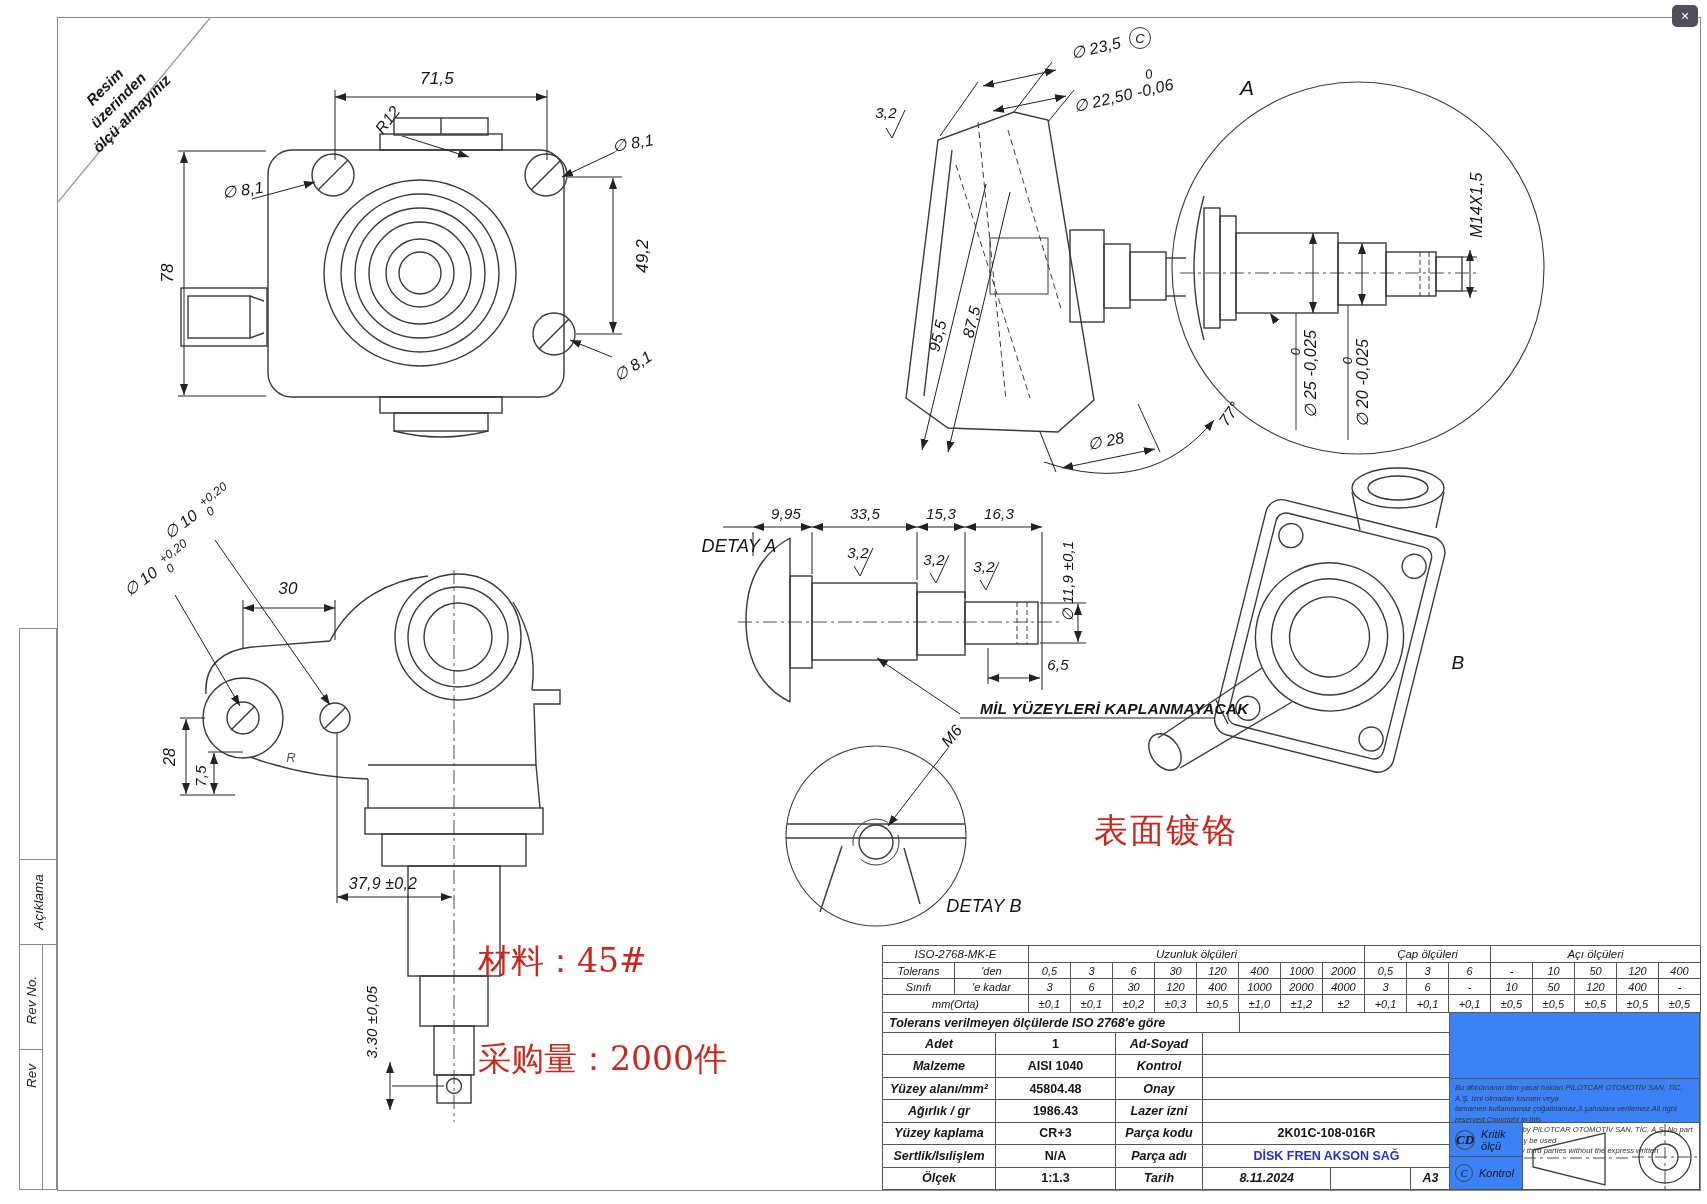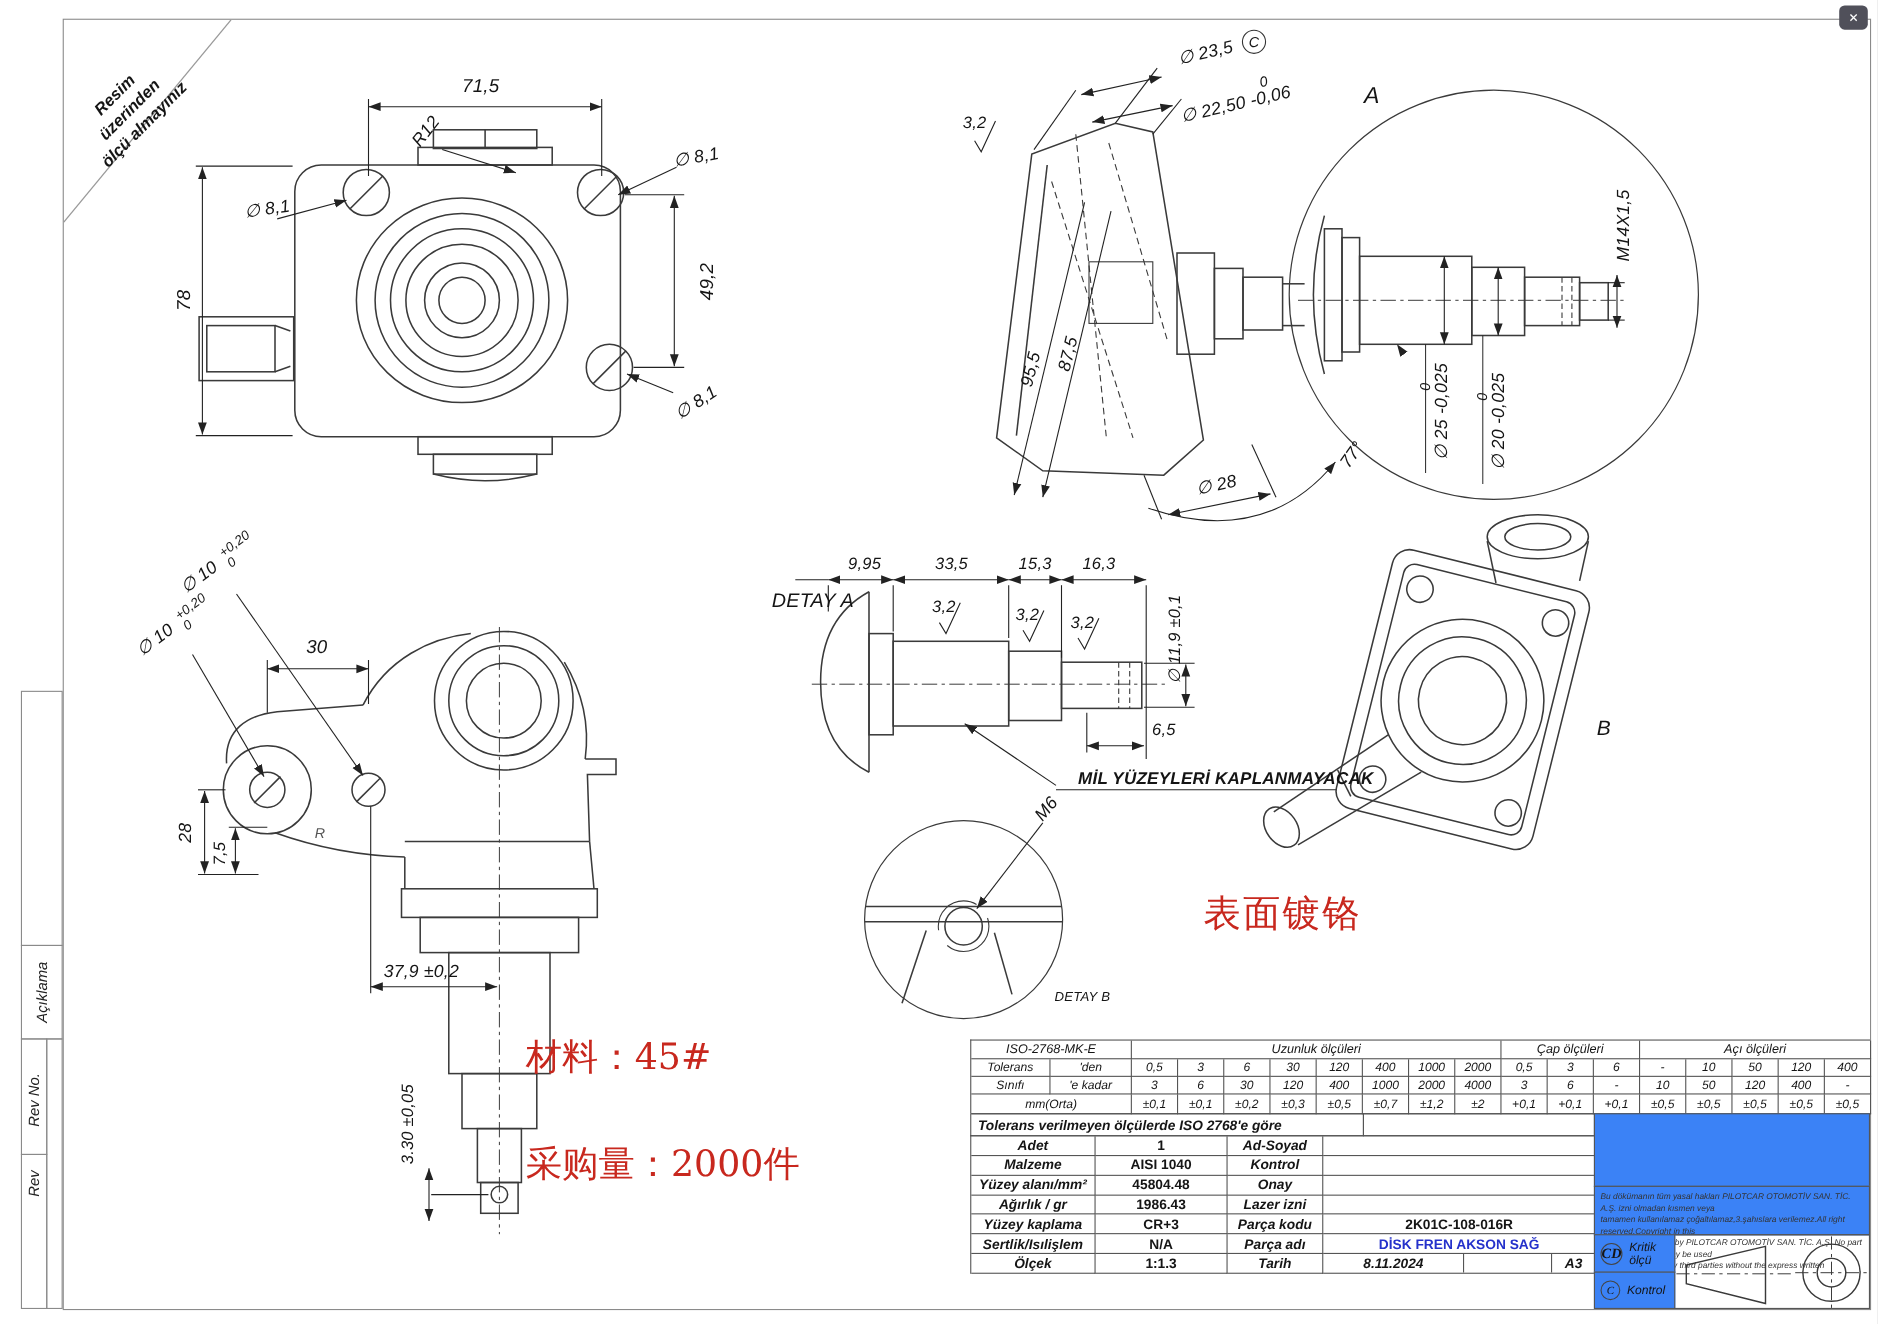--- a/index.html
+++ b/index.html
@@ -38,21 +38,21 @@
       font:italic 11px "Liberation Sans",sans-serif;}
   .tt>div{border-right:1px solid #555;border-bottom:1px solid #555;display:flex;
       align-items:center;justify-content:center;overflow:hidden;}
   .sp2{grid-column:span 2}.sp3{grid-column:span 3}.sp5{grid-column:span 5}.sp8{grid-column:span 8}
   .hd{font-size:11.5px;}
   .ttnote{position:absolute;left:882px;top:1012px;width:358px;height:21px;border:1px solid #555;
       box-sizing:border-box;display:flex;align-items:center;padding-left:6px;
       font:italic bold 12.5px "Liberation Sans",sans-serif;}
   .ttnote2{position:absolute;left:1239px;top:1012px;width:211px;height:21px;border:1px solid #555;box-sizing:border-box;}
   
-  .tb{position:absolute;left:882px;top:1032px;width:568px;height:126px;display:grid;
+  .tb{position:absolute;left:882px;top:1032px;width:568px;height:158px;display:grid;
       grid-template-columns:113px 120px 87px 248px;grid-template-rows:repeat(7,1fr);
       border-left:1px solid #555;border-top:1px solid #555;box-sizing:border-box;
       font:italic bold 12.5px "Liberation Sans",sans-serif;}
   .tb>div{border-right:1px solid #555;border-bottom:1px solid #555;display:flex;
       align-items:center;justify-content:center;white-space:nowrap;overflow:hidden;}
   .val{font-style:normal;}
   .blue{color:#2531cb;font-style:normal;}
   .c4split{display:flex;padding:0!important;}
   .c4split>span{display:flex;align-items:center;justify-content:center;height:100%;box-sizing:border-box;}
   .c4a{width:128px;}
@@ -369,21 +369,21 @@
   <div class="lbl med" style="left:941px;top:513px;">15,3</div>
   <div class="lbl med" style="left:999px;top:513px;">16,3</div>
   <div class="lbl med" style="left:858px;top:552px;">3,2</div>
   <div class="lbl med" style="left:934px;top:559px;">3,2</div>
   <div class="lbl med" style="left:984px;top:566px;">3,2</div>
   <div class="lbl med" style="left:1068px;top:581px;transform:translate(-50%,-50%) rotate(-90deg);">∅ 11,9 ±0,1</div>
   <div class="lbl med" style="left:1058px;top:664px;">6,5</div>
   <div class="lbl lblL" style="left:980px;top:709px;font-size:15.5px;font-weight:bold;">MİL YÜZEYLERİ KAPLANMAYACAK</div>
 
   <div class="lbl" style="left:952px;top:736px;transform:translate(-50%,-50%) rotate(-50deg);">M6</div>
-  <div class="lbl" style="left:984px;top:906px;font-size:12px;">DETAY B</div>
+  <div class="lbl" style="left:984px;top:906px;font-size:18px;">DETAY B</div>
 
   <div class="lbl" style="left:1458px;top:663px;font-size:19px;">B</div>
 
   <div class="strip" style="position:absolute;left:19px;top:628px;width:38px;height:562px;">
     <div style="left:0;top:0;width:38px;height:232px;"></div>
     <div style="left:0;top:231px;width:38px;height:86px;"></div>
     <div style="left:0;top:316px;width:24px;height:106px;"></div>
     <div style="left:0;top:421px;width:24px;height:141px;"></div>
     <div style="left:23px;top:316px;width:15px;height:246px;"></div>
   </div>
@@ -434,21 +434,21 @@
       <div>120</div>
       <div>400</div>
       <div>-</div>
 
     <div class="sp2">mm(Orta)</div>
     <div>±0,1</div>
       <div>±0,1</div>
       <div>±0,2</div>
       <div>±0,3</div>
       <div>±0,5</div>
-      <div>±0,7</div>
+      <div>±1,0</div>
       <div>±1,2</div>
       <div>±2</div>
     <div>+0,1</div>
       <div>+0,1</div>
       <div>+0,1</div>
     <div>±0,5</div>
       <div>±0,5</div>
       <div>±0,5</div>
       <div>±0,5</div>
       <div>±0,5</div>

